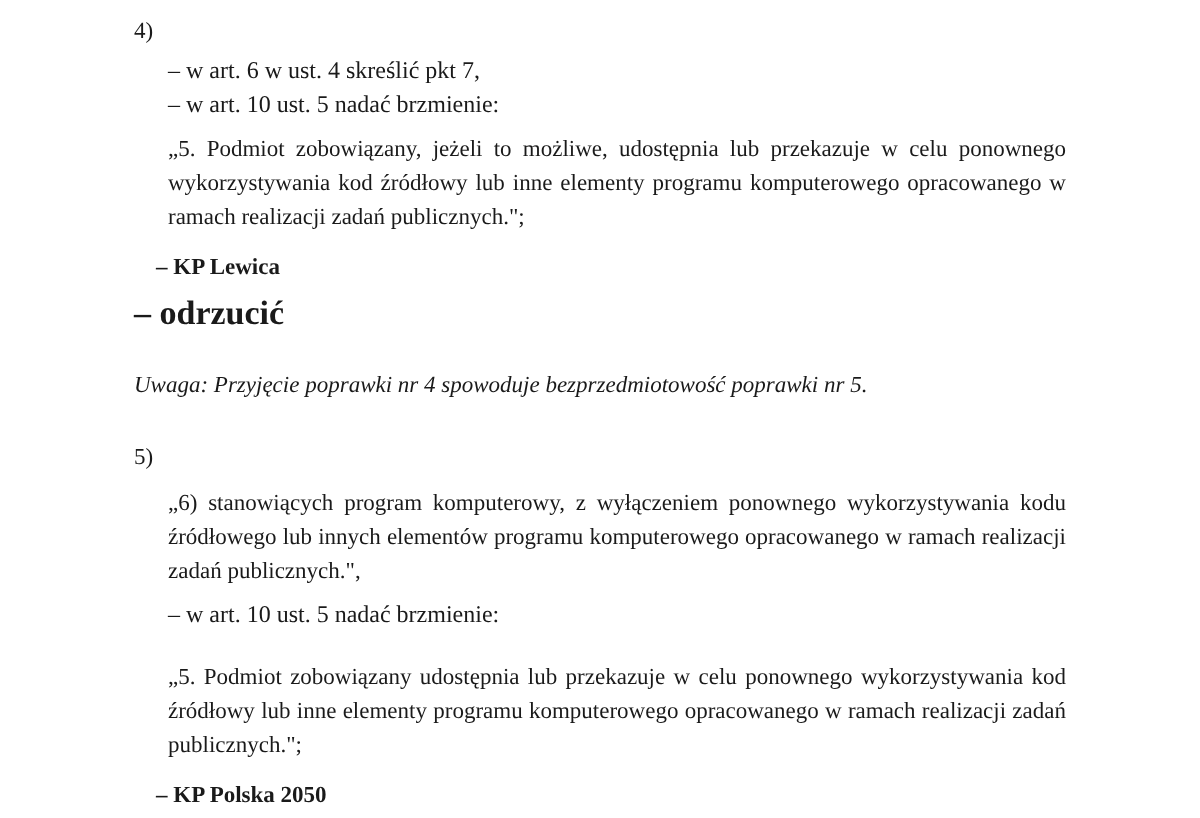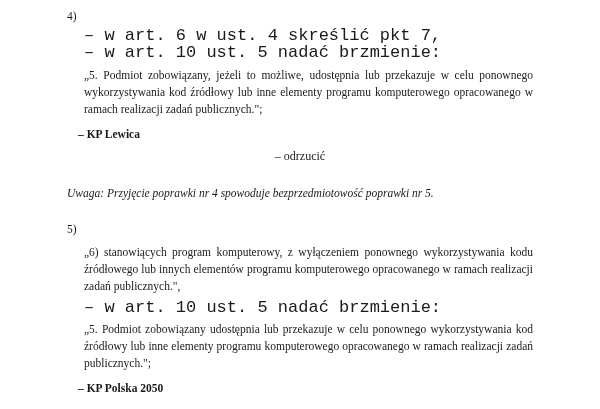--- a/index.html
+++ b/index.html
@@ -25,51 +25,50 @@
   }
 
   
   .amend-num {
     font-size: 11.5px;
     line-height: 17px;
     margin: 0 0 2px 0;
   }
 
   .dash-line {
-    font-size: 17px;
+    font-size: 12px;
     line-height: 17px;
     margin: 0 0 0 17px;
     white-space: nowrap;
-    font-family: Liberation Mono, monospace;
   }
 
   .quote-block {
     font-size: 11.5px;
     line-height: 17px;
     margin: 6px 0 0 17px;
     text-align: justify;
     text-justify: inter-word;
     text-indent: 0;
   }
   .quote-block.tight {
-    margin-top: 5px;
+    margin-top: 15px;
   }
 
   .party {
     font-size: 11.5px;
     line-height: 17px;
     font-weight: bold;
     margin: 8px 0 0 11px;
   }
 
   .decision {
-    font-size: 12px;
+    font-size: 17px;
     line-height: 17px;
-    font-weight: normal;
-    text-align: center;
+    font-weight: bold;
+    text-align: left;
     margin: 5px 0 0 0;
   }
 
   .note {
     font-size: 11.5px;
     line-height: 17px;
     font-weight: normal;
     font-style: italic;
     margin: 20px 0 0 0;
   }

